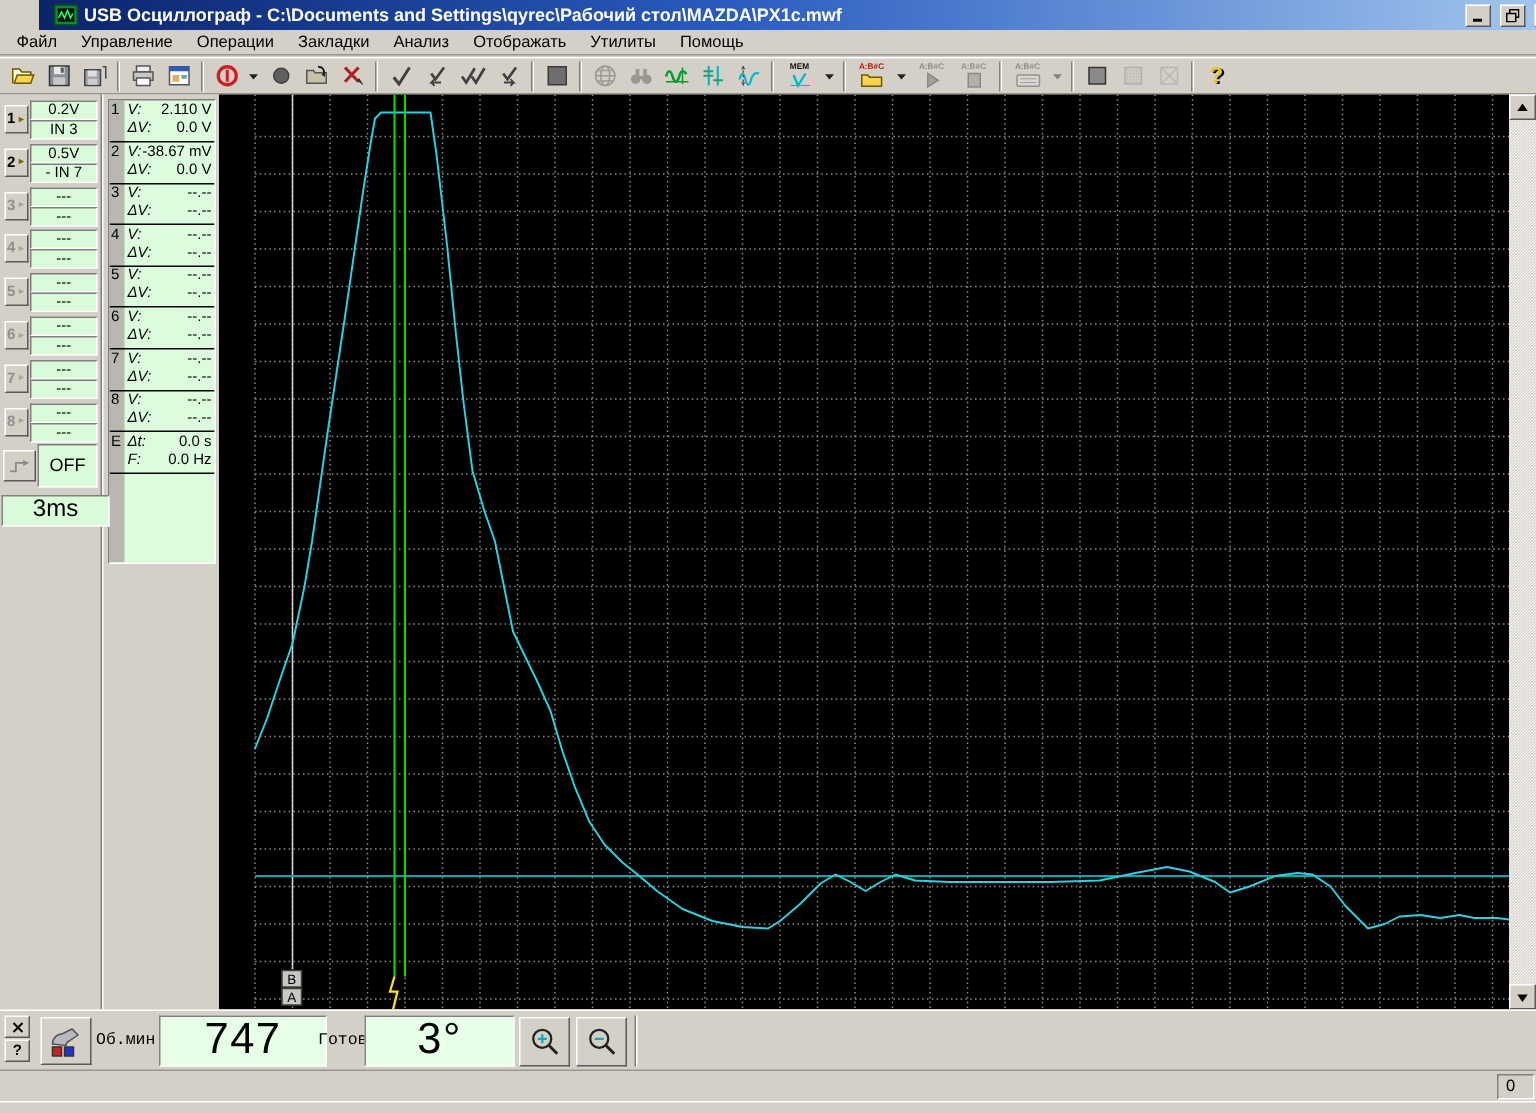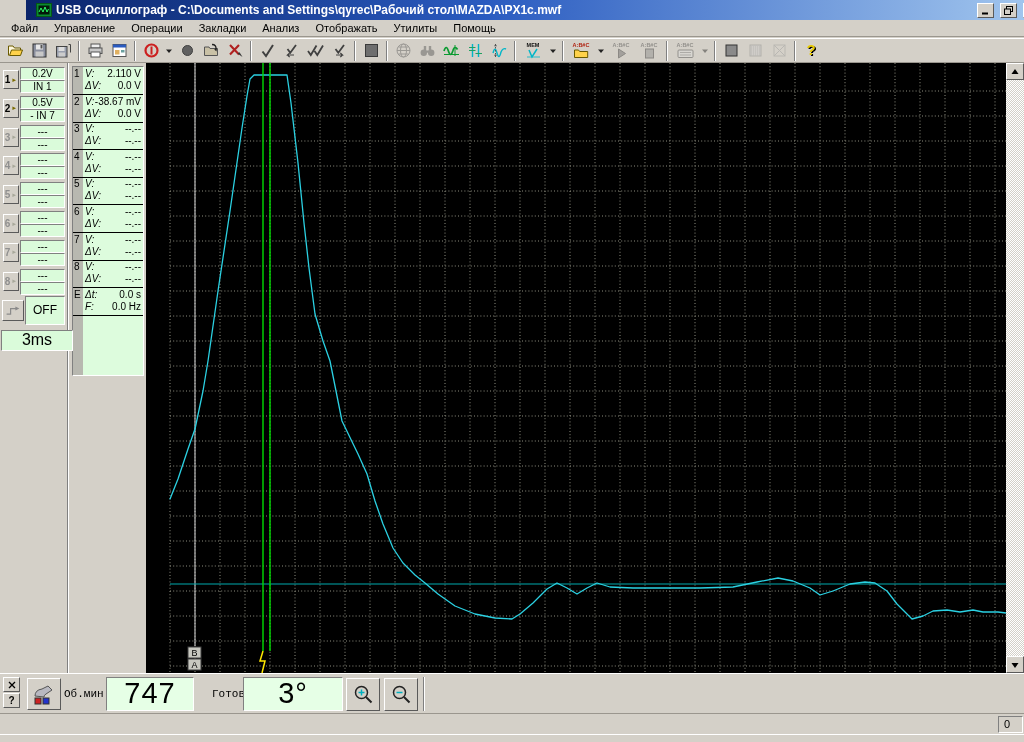--- a/index.html
+++ b/index.html
@@ -505,21 +505,21 @@
           <span>0.0 Hz</span>
         </div>
       </div>
     </div>
 <div class="ch-btn raised" style="top: 7px;">
       <span>1</span>
       <span class="arr">►</span>
     </div>
     <div class="gstack" style="top: 4px;">
       <div class="gfield">0.2V</div>
-      <div class="gfield">IN 1</div>
+      <div class="gfield">IN 3</div>
     </div>
     <div class="ch-btn raised" style="top: 35.8px;">
       <span>2</span>
       <span class="arr">►</span>
     </div>
     <div class="gstack" style="top: 32.8px;">
       <div class="gfield">0.5V</div>
       <div class="gfield">- IN 7</div>
     </div>
     <div class="ch-btn raised off" style="top: 64.6px;">
@@ -676,21 +676,21 @@
     <span>?</span>
   </div>
   <div id="sensor-btn" class="raised">
     <svg viewBox="0 0 26 24">
       <path d="M4 14q0-6 7-7l6-3 4 4-6 4q-2 1-2 3z" fill="#b8b8c0" stroke="#555"></path>
       <rect x="4" y="16" width="6" height="6" fill="#cc2222" stroke="#333"></rect>
       <rect x="12" y="16" width="6" height="6" fill="#2233cc" stroke="#333"></rect>
     </svg>
   </div>
   <span class="bb-label" style="left:64px">Об.мин:</span>
-  <div class="lcd" style="left:106px;width:88px">747</div>
+  <div class="lcd" style="left:106px;width:112px">747</div>
   <span class="bb-label" style="left:212px">Готов:</span>
   <div class="lcd" style="left:243px;width:100px">3°</div>
   <div class="mag-btn raised" style="left:346px">
     <svg viewBox="0 0 21 21">
       <circle cx="8.5" cy="8.5" r="6" fill="none" stroke="#222" stroke-width="1.5"></circle>
       <path d="M13 13l5.5 5.5" stroke="#222" stroke-width="2"></path>
       <path d="M5.5 8.5h6M8.5 5.5v6" stroke="#00b0c0" stroke-width="1.5"></path>
     </svg>
   </div>
   <div class="mag-btn raised" style="left:384px">

